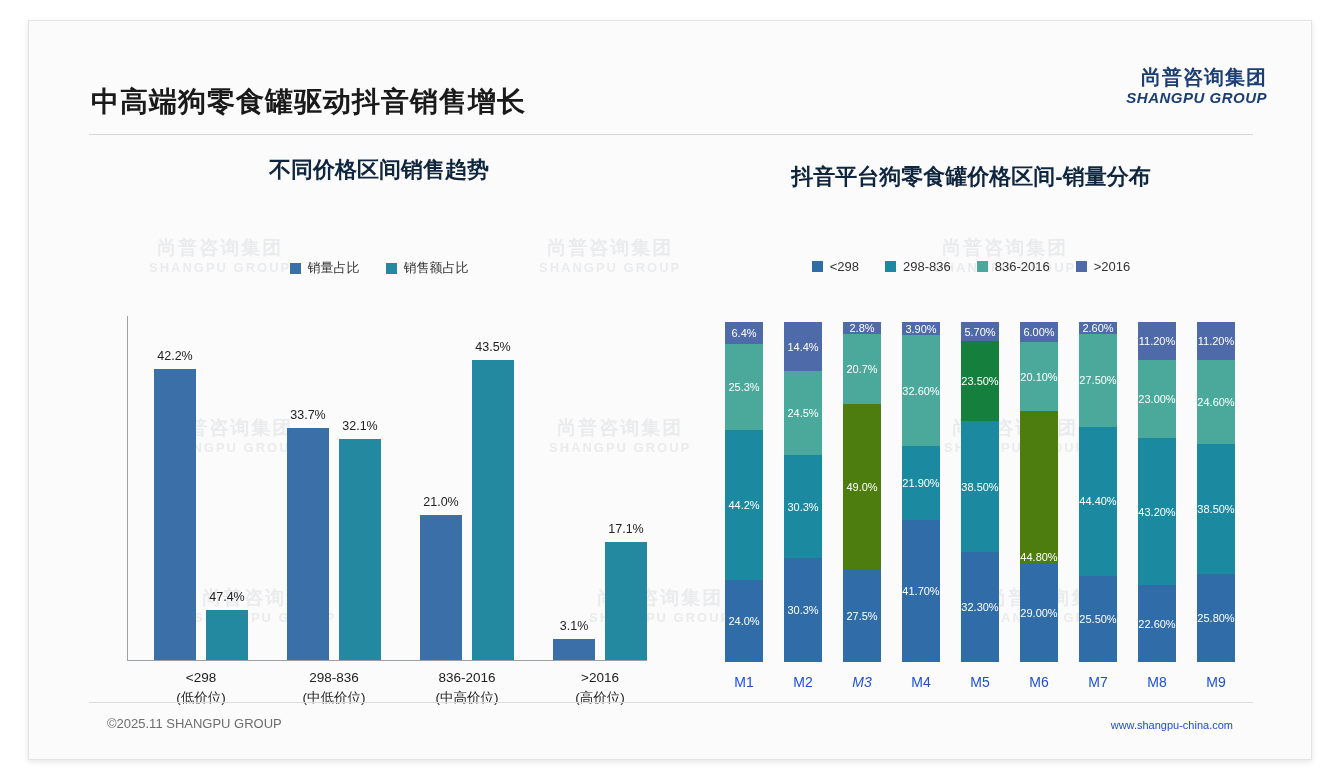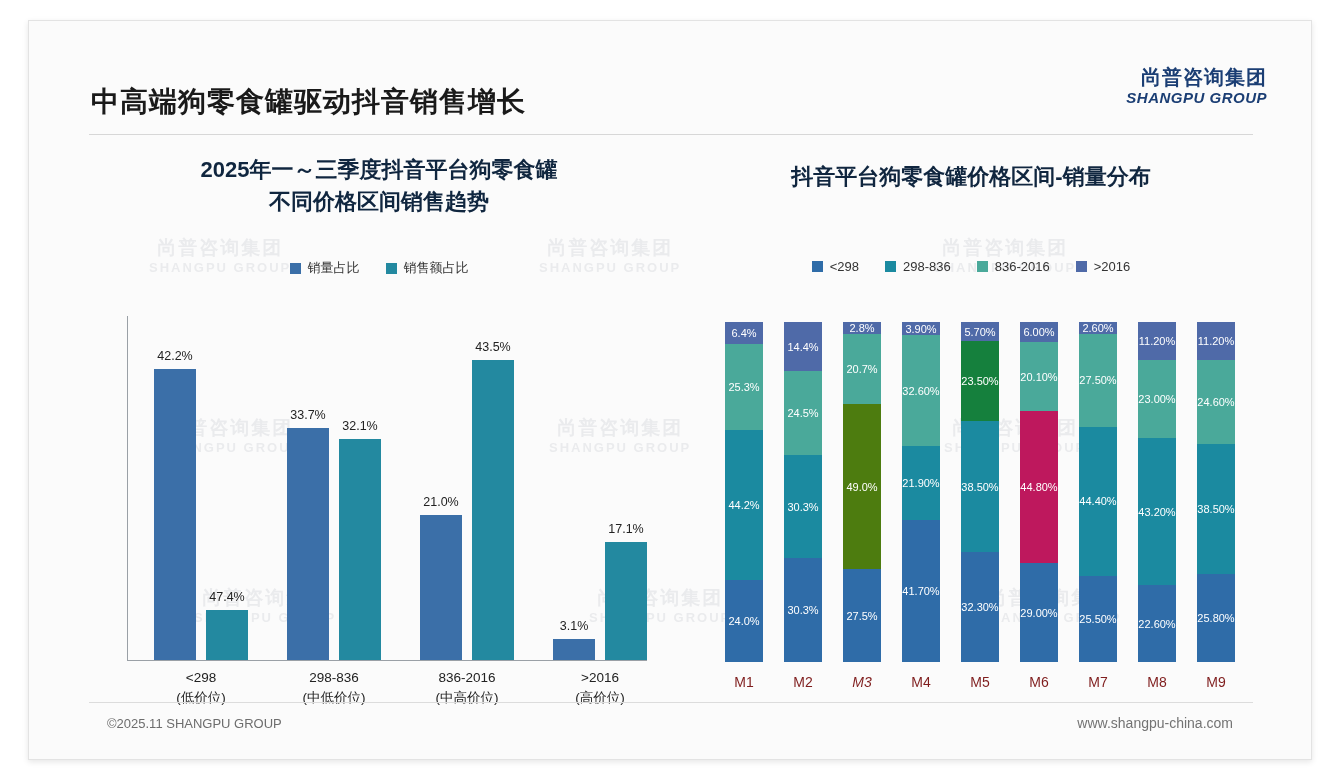--- a/index.html
+++ b/index.html
@@ -196,21 +196,21 @@
     font-size: 11px;
     overflow: visible;
     white-space: nowrap;
   }
   .c2-xlabel {
     position: absolute;
     bottom: 6px;
     width: 38px;
     text-align: center;
     font-size: 14px;
-    color: #7f1d1d;
+    color: #1d4ed8;
   }
 
   
   .footer-rule {
     position: absolute;
     left: 60px;
     bottom: 56px;
     width: 1164px;
     height: 1px;
     background: #dcdcdc;
@@ -219,22 +219,22 @@
     position: absolute;
     left: 78px;
     bottom: 28px;
     font-size: 13px;
     color: #6d6d6d;
   }
   .footer-right {
     position: absolute;
     right: 78px;
     bottom: 28px;
-    font-size: 14px;
-    color: #737373;
+    font-size: 11px;
+    color: #1d4ed8;
   }
 </style>
 </head>
 <body>
 
 <div id="slide">
   <div class="page">
 
     <div class="header">
       <div class="title">中高端狗零食罐驱动抖音销售增长</div>
@@ -277,21 +277,20 @@
       <div class="l1">尚普咨询集团</div>
       <div class="l2">SHANGPU GROUP</div>
     </div>
     <div class="wm" style="left:950px; top:565px;">
       <div class="l1">尚普咨询集团</div>
       <div class="l2">SHANGPU GROUP</div>
     </div>
 
     <div class="panel-left">
       <div class="panel-title" style="top:8px;">
-        <div>2025年一～三季度抖音平台狗零食罐</div>
         <div>不同价格区间销售趋势</div>
       </div>
 
       <div class="legend" style="top:113px;">
         <div class="item">
           <span class="swatch" style="background:#3b6fa8"></span>
           <span>销量占比</span>
         </div>
         <div class="item">
           <span class="swatch" style="background:#2389a0"></span>
@@ -462,21 +461,21 @@
         </div>
         <div class="c2-xlabel" style="left:250px;">M5</div>
 
         <div class="c2-col" style="left:309px;">
           <div class="c2-seg" style="flex:6.0; background:#4f6aa8;">
               <span>6.00%</span>
             </div>
           <div class="c2-seg" style="flex:20.1; background:#4aa99a;">
               <span>20.10%</span>
             </div>
-          <div class="c2-seg" style="flex:44.8; background:#be185d;">
+          <div class="c2-seg" style="flex:44.8; background:#4d7c0f;align-items:flex-end;">
               <span>44.80%</span>
             </div>
           <div class="c2-seg" style="flex:29.0; background:#2f6ca8;">
               <span>29.00%</span>
             </div>
         </div>
         <div class="c2-xlabel" style="left:309px;">M6</div>
 
         <div class="c2-col" style="left:368px;">
           <div class="c2-seg" style="flex:2.6; background:#4f6aa8;">

